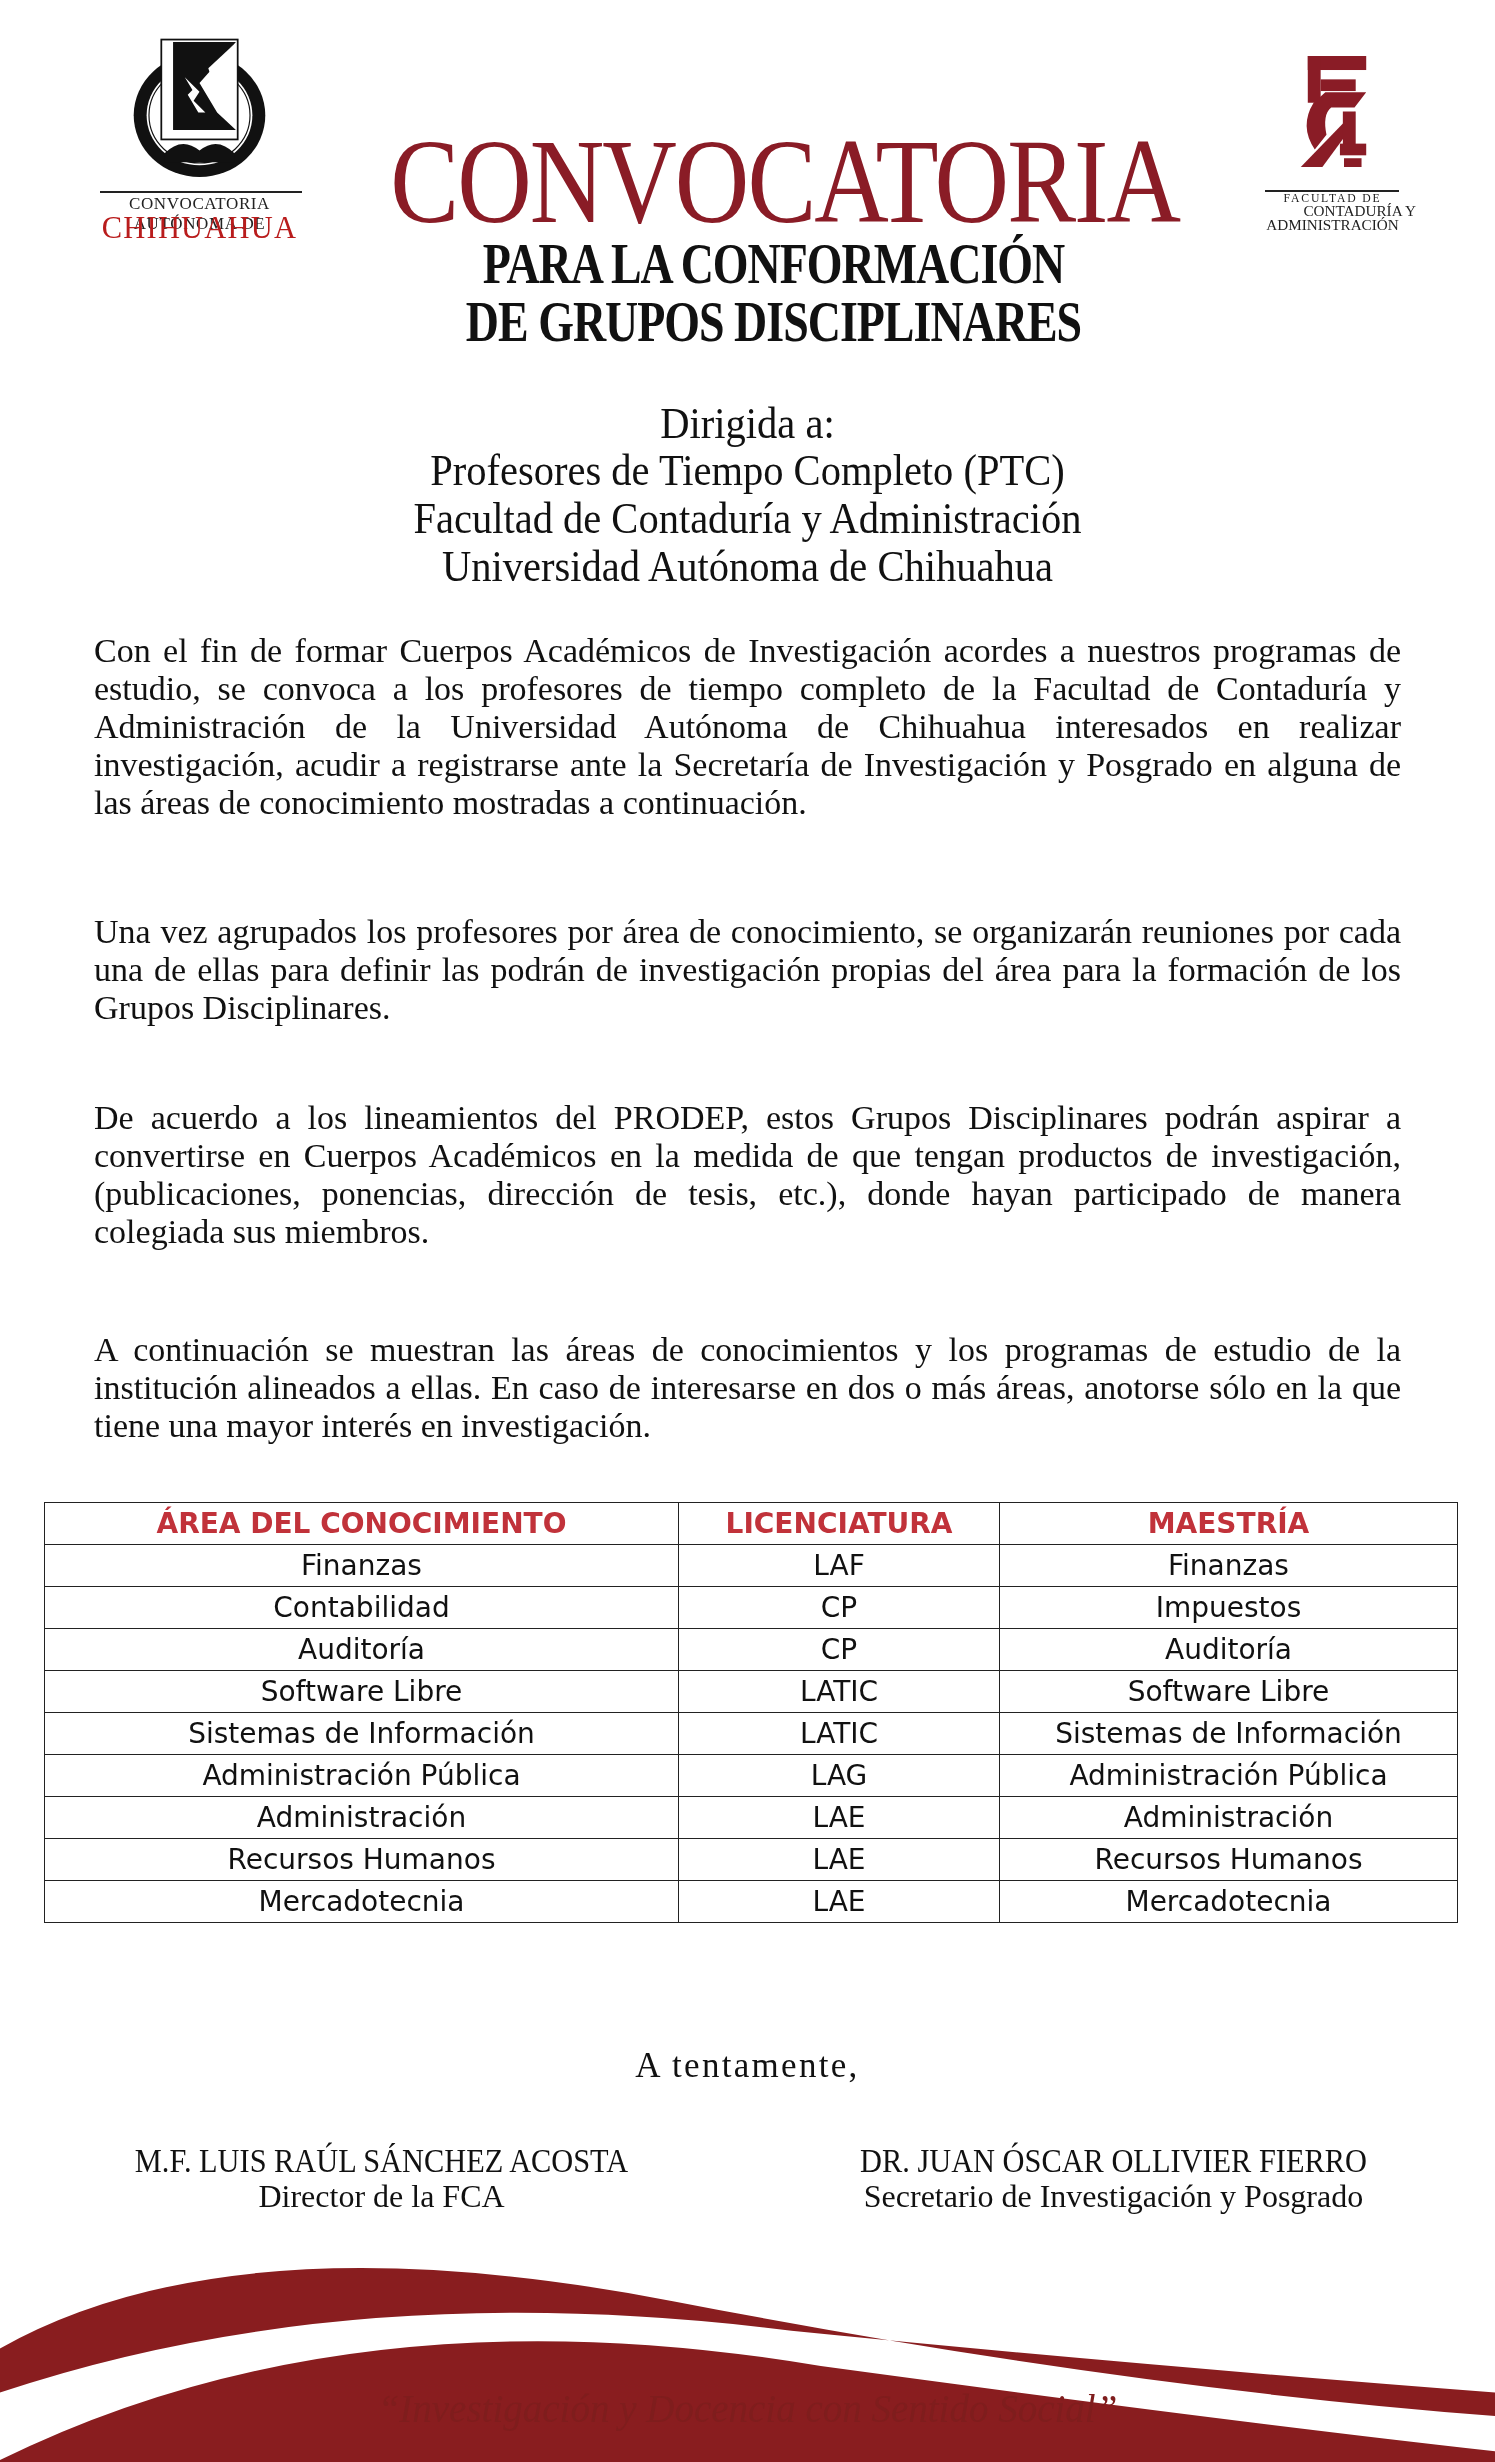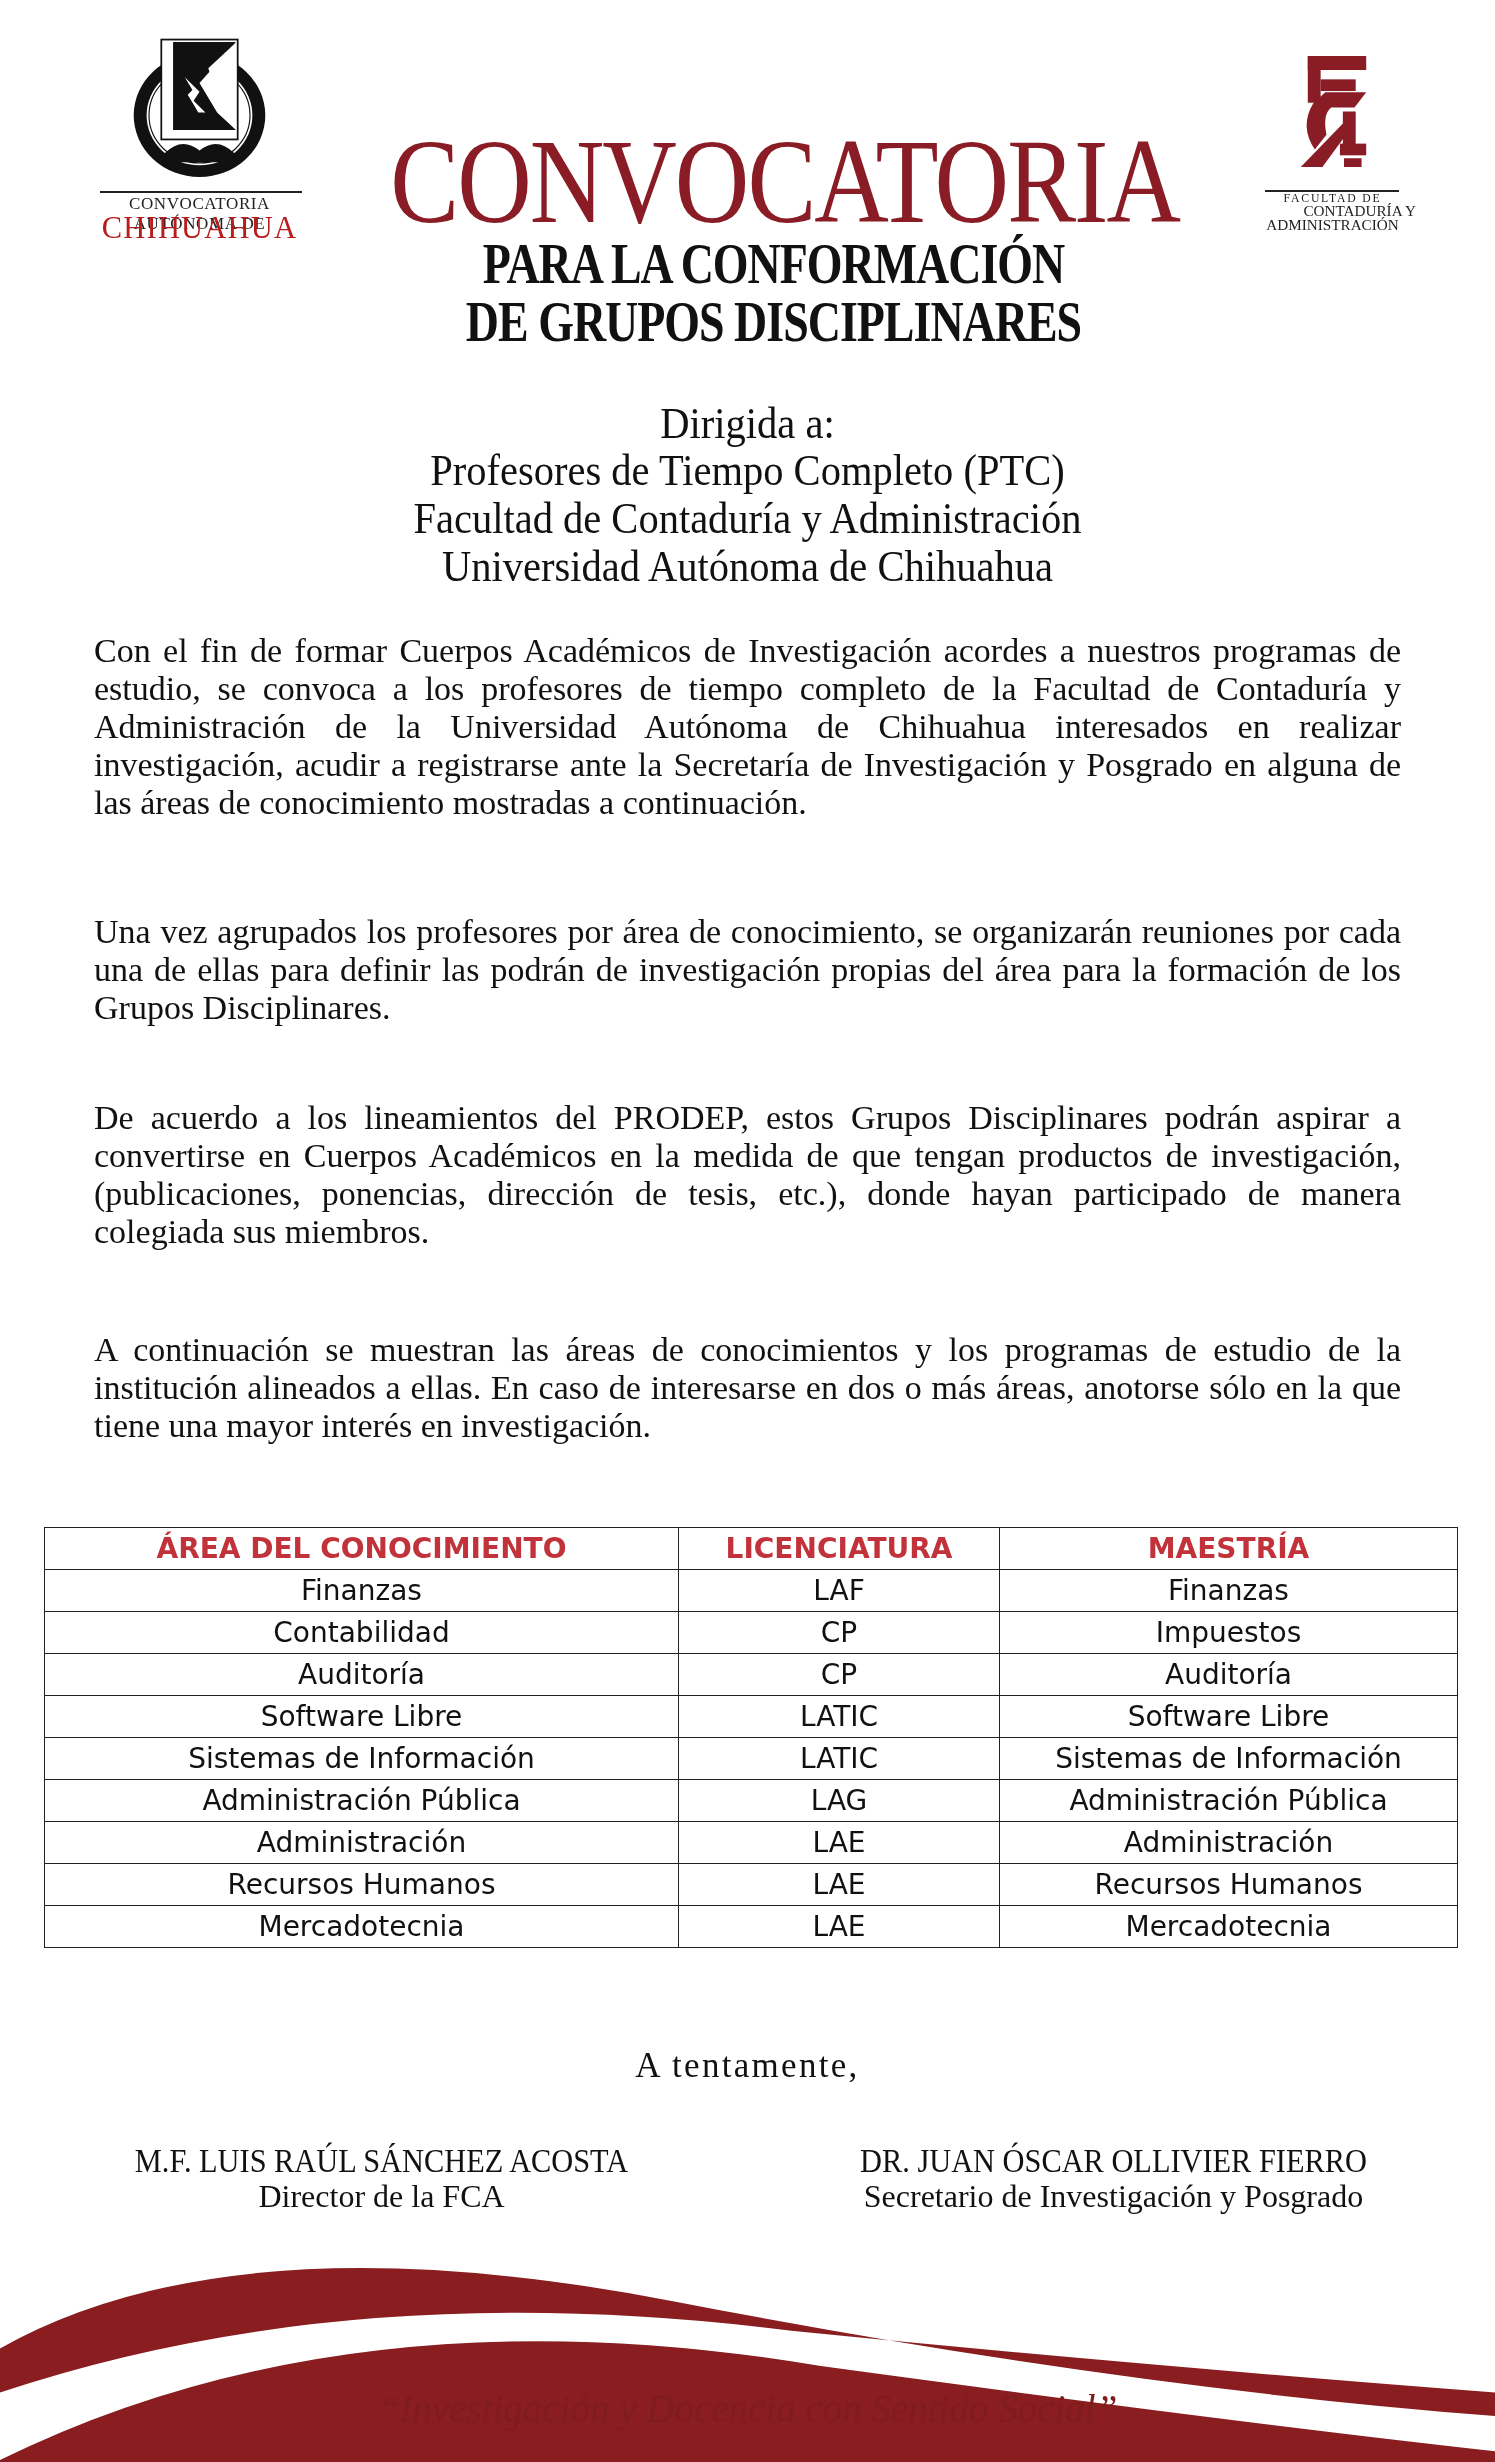--- a/index.html
+++ b/index.html
@@ -34,21 +34,21 @@
   #addr-3 { top:542px; }
 
   
   .para { left:94px; width:1307px; font-size:34px; line-height:38px; text-align:justify; }
   #para-0 { top:632px; }
   #para-1 { top:913px; }
   #para-2 { top:1099px; }
   #para-3 { top:1331px; }
 
   
-  #areas-table { left:44px; top:1502px; width:1410px; border-collapse:collapse; font-family:"DejaVu Sans", "Liberation Sans", sans-serif; table-layout:fixed;margin-top:25px; }
+  #areas-table { left:44px; top:1502px; width:1410px; border-collapse:collapse; font-family:"DejaVu Sans", "Liberation Sans", sans-serif; table-layout:fixed; }
   #areas-table th, #areas-table td { border:1.8px solid #222; text-align:center; height:41px; padding:0; font-size:28px; }
   #areas-table th { color:#c1323a; font-weight:bold; font-size:28px; }
   #areas-table td { color:#111; }
   .col0 { width:633px; }
   .col1 { width:320px; }
   .col2 { width:457px; }
 
   
   #closing { left:0; width:1495px; top:2046px; text-align:center; font-size:35px; letter-spacing:2.3px; }
   .sig-name { font-size:33px; text-align:center; transform:scaleX(0.92); transform-origin:center; }

